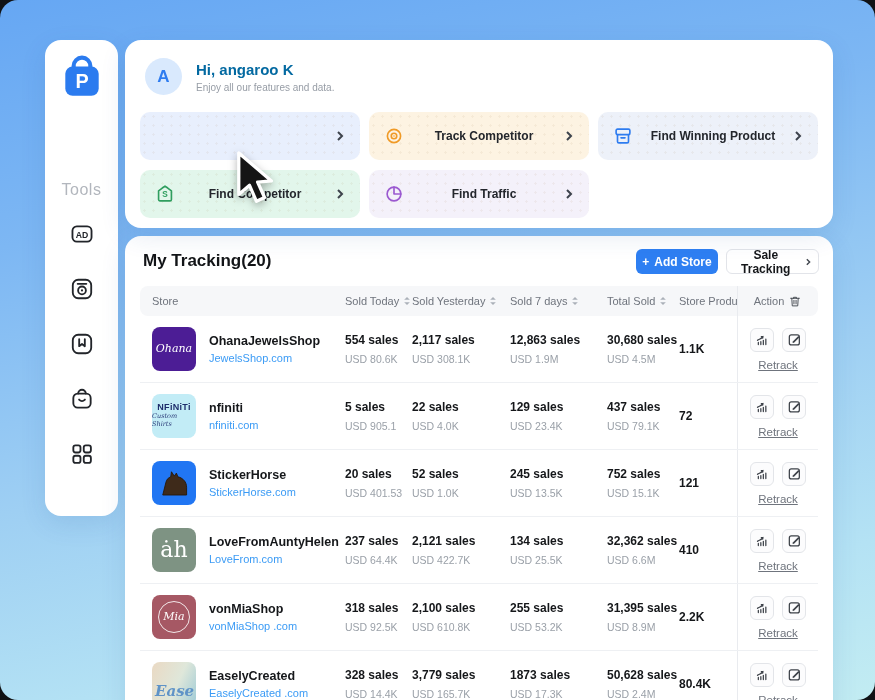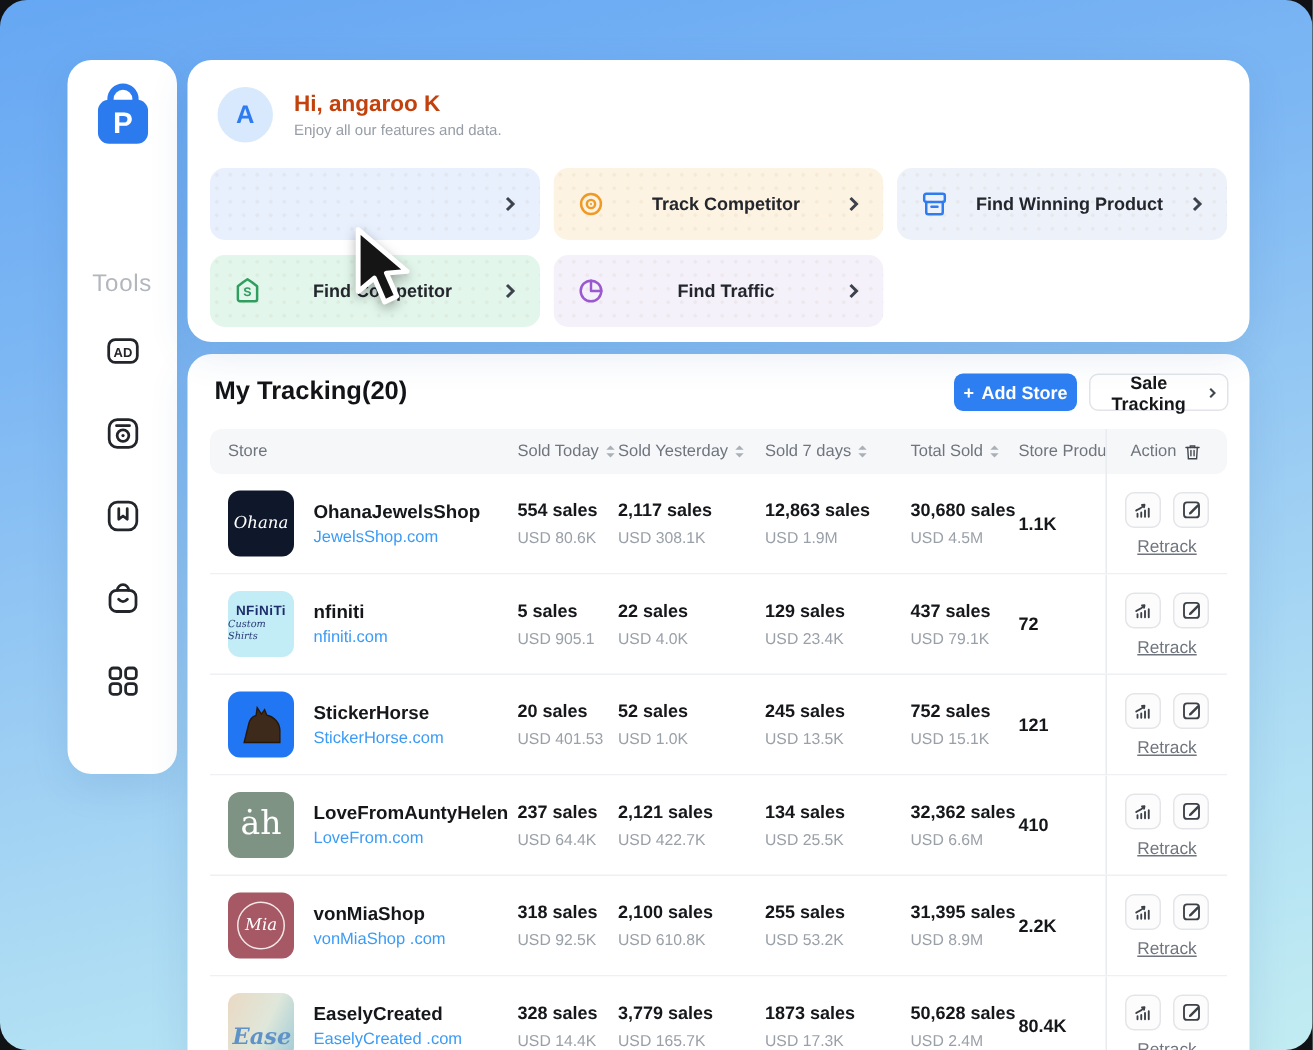--- a/index.html
+++ b/index.html
@@ -24,21 +24,21 @@
   #dash-pill svg{width:22px;height:22px;stroke:#2e7cf0;fill:none;stroke-width:2;stroke-linecap:round;stroke-linejoin:round;}
   #dash-label{color:#2e7cf0;font-size:19px;font-weight:500;}
 
   
   #cursor{position:absolute;left:233px;top:149px;width:50px;height:60px;z-index:60;filter:drop-shadow(0 3px 4px rgba(0,0,0,.3));}
 
   
   #header-card{left:125px;top:40px;width:708px;height:188px;z-index:10;}
   #avatar{position:absolute;left:20px;top:18px;width:37px;height:37px;border-radius:50%;background:#d9e9fd;
     display:flex;align-items:center;justify-content:center;color:#2e7cf0;font-weight:700;font-size:17px;}
-  #greeting{position:absolute;left:71px;top:21px;font-size:15px;font-weight:700;color:#c2410c;}
+  #greeting{position:absolute;left:71px;top:21px;font-size:15px;font-weight:700;color:#0369a1;}
   #greet-sub{position:absolute;left:71px;top:42px;font-size:10px;color:#979da6;}
   #qc-grid{position:absolute;left:15px;top:72px;width:678px;display:grid;grid-template-columns:220px 220px 220px;
     grid-auto-rows:48px;gap:10px 9px;}
   .qcard{border-radius:10px;display:flex;align-items:center;padding:0 14px;gap:12px;cursor:pointer;
     background-image:radial-gradient(rgba(150,110,60,.07) 1px,transparent 1.2px);background-size:9px 9px;}
   .qcard .qlabel{font-size:12px;font-weight:600;color:#23262c;flex:1;white-space:nowrap;overflow:hidden;text-align:center;}
   .qcard svg.qicon{width:22px;height:22px;flex:0 0 auto;fill:none;stroke-width:1.8;stroke-linecap:round;stroke-linejoin:round;}
   .qcard svg.chev{width:12px;height:12px;stroke:#3d434c;fill:none;stroke-width:2;flex:0 0 auto;}
   .qc1{background-color:#e8effd;justify-content:flex-end;}
   .qc2{background-color:#fdf3e2;} .qc2 svg.qicon{stroke:#f09a26;}
@@ -260,21 +260,21 @@
               <path d="M4.5 6.5 h15"></path>
               <path d="M9.5 6.5 V4.8 h5 V6.5"></path>
               <path d="M6.5 6.5 l.8 13 h9.4 l.8 -13"></path>
               <path d="M10.2 10 v6 M13.8 10 v6"></path>
             </svg>
         </div>
       </div>
       <div id="tbody">
   <div class="trow body">
     <div class="cell store-cell">
-      <div class="logo v-ohana" style="background: #0f172a;">
+      <div class="logo v-ohana" style="background: #4c1d95;">
 
         <span class="l1">Ohana</span>
         <span class="l2"></span>
       </div>
       <div class="names">
         <div class="sname">OhanaJewelsShop</div>
         <a class="sdomain">JewelsShop.com</a>
       </div>
     </div>
     <div class="cell num">

